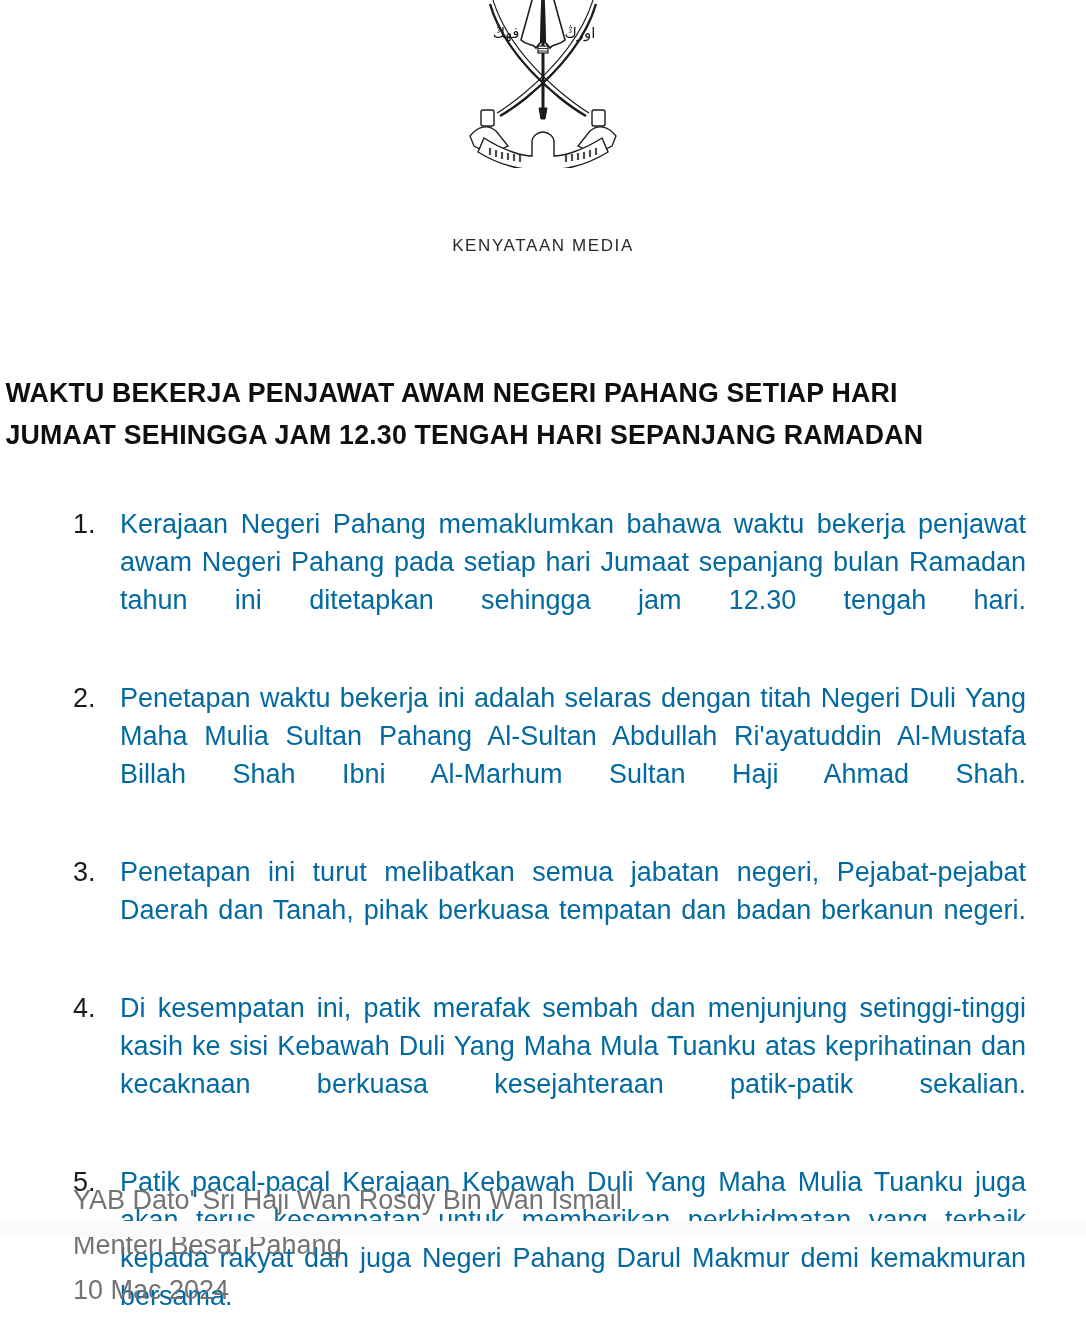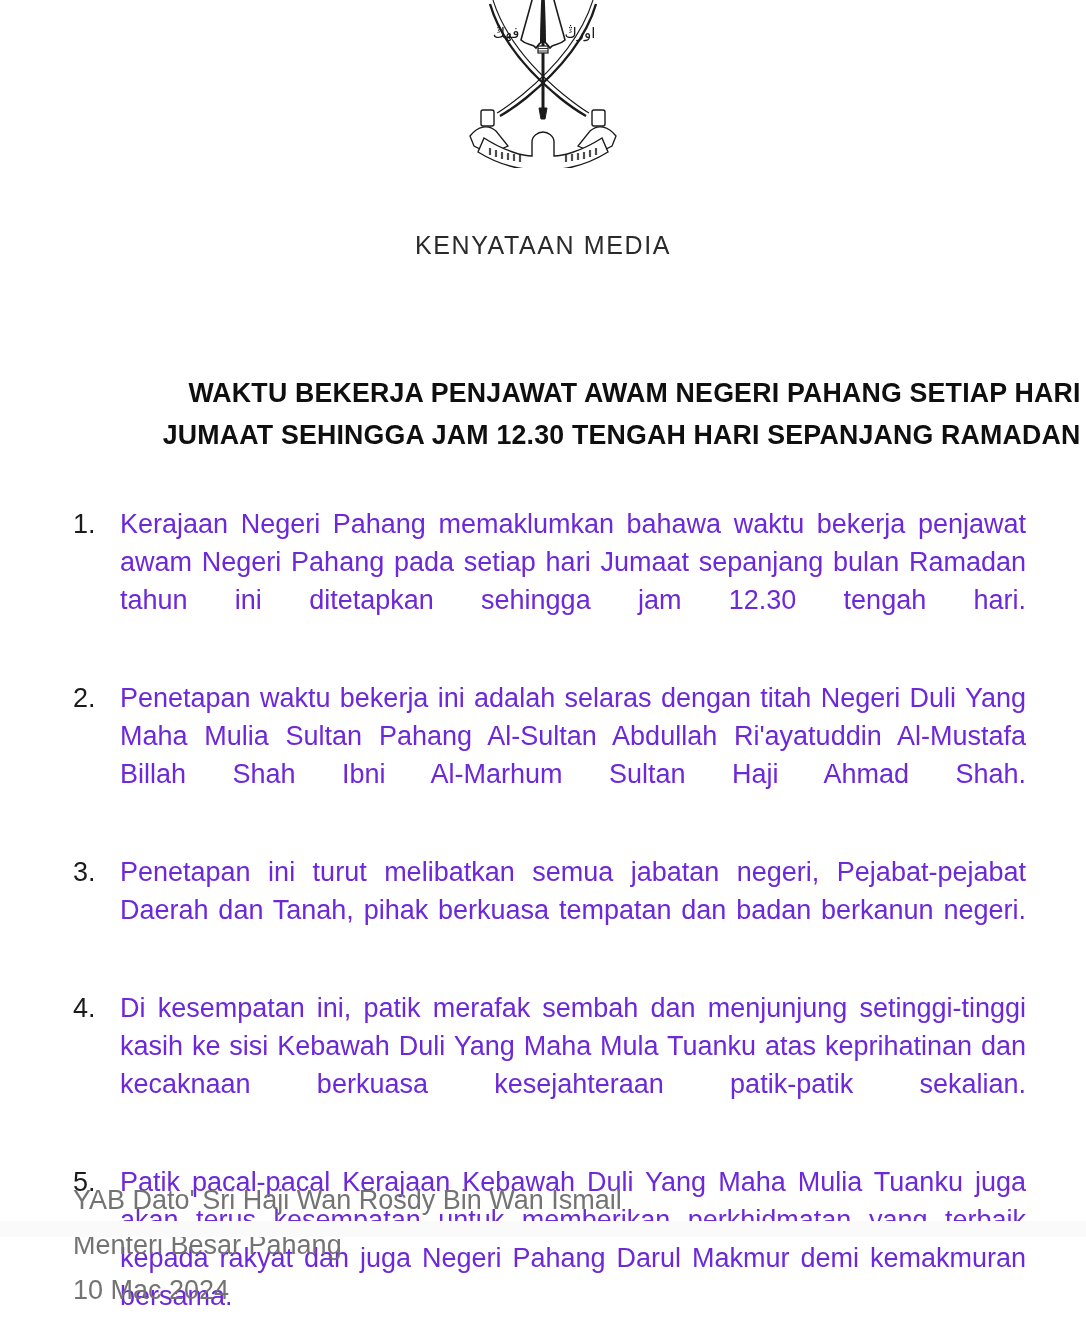--- a/index.html
+++ b/index.html
@@ -44,35 +44,35 @@
 
   
   .heading-block {
     position: absolute;
     top: 222px;
     left: 0;
     width: 1086px;
     text-align: center;
   }
   .heading-line {
-    font-size: 25px;
+    font-size: 17px;
     letter-spacing: 1.6px;
     line-height: 47px;
     font-weight: 400;
     color: #2a2a2a;
     white-space: nowrap;
   }
 
   
   .title-block {
     position: absolute;
     top: 372px;
     left: 0;
     width: 1086px;
-    text-align: right;
+    text-align: left;
   }
   .title-line {
     font-size: 27px;
     font-weight: 700;
     letter-spacing: 0.2px;
     line-height: 42px;
     color: #0f0f0f;
     white-space: nowrap;
     transform: scaleX(0.99);
   }
@@ -98,21 +98,21 @@
     color: #1b1b1b;
     text-align: left;
     padding-left: 13px;
     box-sizing: border-box;
   }
   .clause-text {
     flex: 1 1 auto;
     font-size: 27px;
     line-height: 38px;
     font-weight: 400;
-    color: #6d28d9;
+    color: #0369a1;
     text-align: justify;
     text-justify: inter-word;
     hyphens: none;
   }
   .clause-text::after {
     content: "";
     display: inline-block;
     width: 100%;
   }
 

